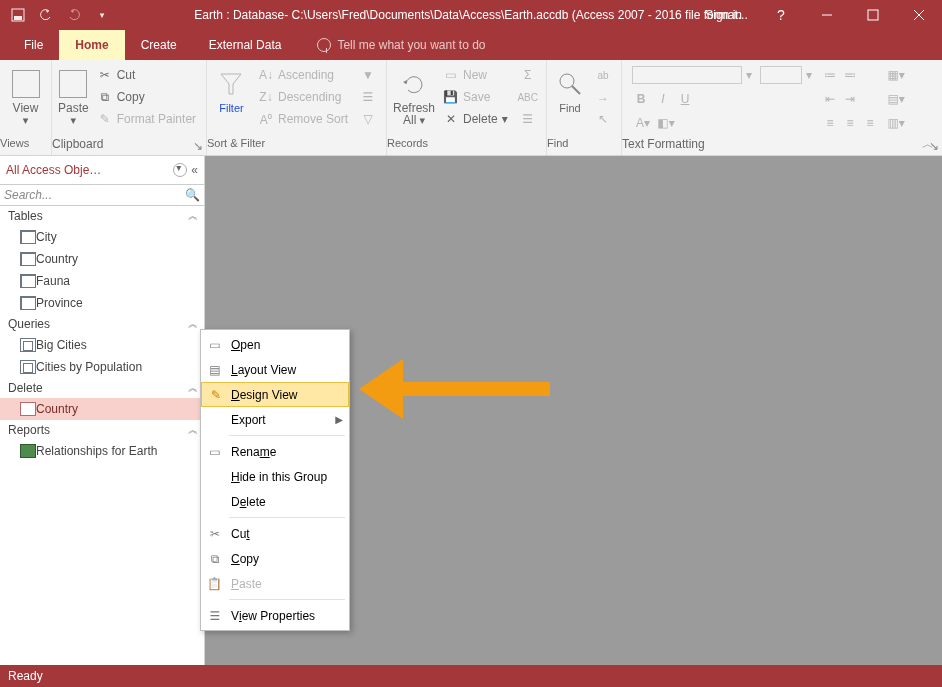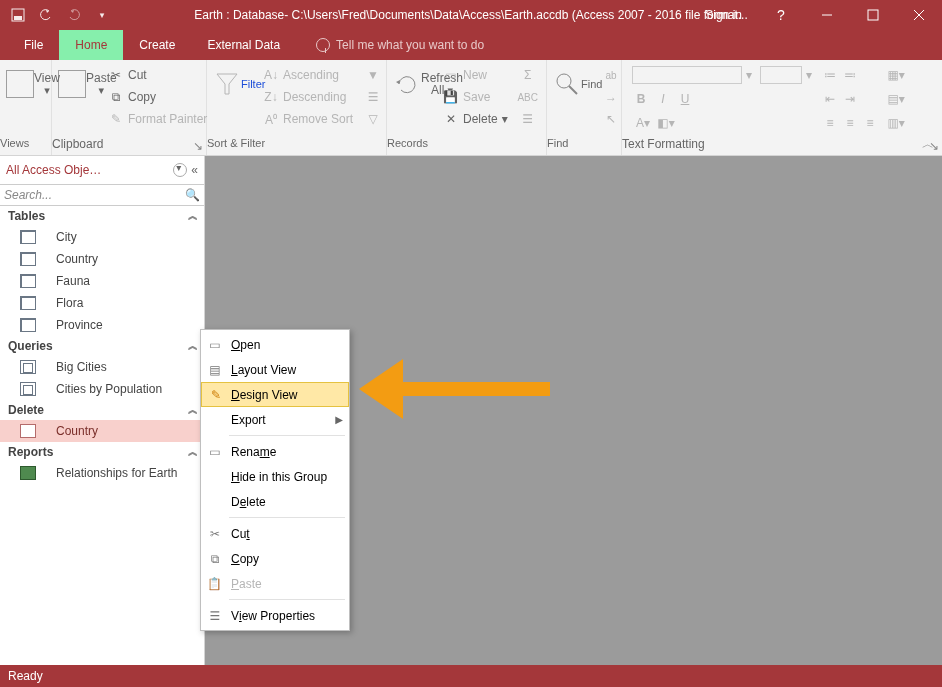--- a/index.html
+++ b/index.html
@@ -10,55 +10,55 @@
   .titlebar .qat { display: flex; align-items: center; gap: 4px; padding-left: 6px; }
   .qat-btn { width: 24px; height: 24px; display: flex; align-items: center; justify-content: center; color: #fff; opacity: .9; }
   .titlebar .title { position: absolute; left: 50%; transform: translateX(-50%); font-size: 12px; white-space: nowrap; }
   .titlebar .right { position: absolute; right: 0; display: flex; align-items: flex-end; height: 100%; }
   .titlebar .right .signin { padding: 0 16px; height: 100%; display: flex; align-items: center; }
   .win-btn { width: 46px; height: 100%; display: flex; align-items: center; justify-content: center; }
 
   
   .ribbon-tabs { height: 30px; background: #a4373a; display: flex; align-items: stretch; padding-left: 8px; }
   .ribbon-tab { padding: 0 16px; display: flex; align-items: center; color: #fff; cursor: pointer; }
-  .ribbon-tab.active { background: #86efac; color: #a4373a; }
+  .ribbon-tab.active { background: #fef9c3; color: #a4373a; font-weight: bold; }
   .tell-me { display: flex; align-items: center; gap: 6px; color: #e8c8c8; margin-left: 20px; }
   .tell-me-icon { width: 14px; height: 14px; border: 1.5px solid #e8c8c8; border-radius: 50%; position:relative; }
   .tell-me-icon::after { content:""; position:absolute; bottom:-2px; right:3px; width:1.5px; height:5px; background:#e8c8c8; }
 
   
   .ribbon { height: 96px; background: #f3f3f3; border-bottom: 1px solid #d4d4d4; display: flex; position:relative; }
   .rgroup { display: flex; flex-direction: column; height: 100%; border-right: 1px solid #e1e1e1; }
   .rgroup-body { flex: 1; display: flex; align-items: flex-start; padding: 4px 6px 0; gap: 4px; }
   .rgroup-label { height: 18px; text-align: left; font-size: 11px; color: #666; position:relative; }
   .rgroup-launcher { position:absolute; right:3px; top:2px; width:10px; height:10px; color:#888;}
-  .big-btn { display: flex; flex-direction: row; align-items: center; width: 42px; padding-top: 2px; color: #666; }
+  .big-btn { display: flex; flex-direction: column; width: 42px; padding-top: 2px; color: #666; }
   .big-btn .icon { height: 36px; display: flex; align-items: center; justify-content: center; }
   .big-btn .lbl { font-size: 11px; line-height: 12px; text-align: center; }
   .small-row { display: flex; align-items: center; gap: 4px; height: 22px; color: #666; padding: 0 4px; white-space:nowrap; }
   .small-row.disabled { color: #b5b5b5; }
   .col { display: flex; flex-direction: column; }
   .icon-ph { width:16px; height:16px; display:inline-flex; align-items:center; justify-content:center; }
 
   
   .ribbon-ic { width:16px; height:16px; border:1px solid currentColor; opacity:.6; }
   .ribbon-ic.big { width:28px; height:28px; }
 
   
   .main { display:flex; height: calc(687px - 30px - 30px - 96px - 22px); position:relative; }
   .nav { width: 205px; border-right: 1px solid #d4d4d4; display:flex; flex-direction:column; background:#fff; }
   .nav-header { height: 28px; display:flex; align-items:center; padding: 0 6px; color:#a4373a; font-size:17px; gap:4px; }
   .nav-header .caret { margin-left:auto; width:14px; height:14px; border:1px solid #aaa; border-radius:50%; position:relative; }
   .nav-header .caret::after { content:"▾"; position:absolute; top:-2px; left:2px; font-size:10px; color:#666;}
   .nav-header .pin { font-size:12px; color:#666; }
   .search-row { height:22px; display:flex; align-items:center; border:1px solid #ccc; border-left:none; border-right:none; padding:4px 4px; color:#888; font-style:italic; position:relative;}
   .search-row .mag { position:absolute; right:4px; font-style:normal; }
-  .nav-group-h { height:20px; display:flex; align-items:center; padding:0 8px; font-weight:700; color:#444; position:relative;}
+  .nav-group-h { height:20px; display:flex; align-items:center; padding:0 8px; font-weight:400; color:#444; position:relative;}
   .nav-group-h .coll { position:absolute; right:6px; font-size:10px; color:#888; }
-  .nav-item { height:22px; display:flex; align-items:center; padding-left:20px; gap:20px; color:#444; }
+  .nav-item { height:22px; display:flex; align-items:center; padding-left:20px; gap:0; color:#444; }
   .nav-item.selected { background:#f8d0cc; color:#7a2e2a; }
   .obj-ic { width:16px; height:14px; }
   .obj-ic.table { background: linear-gradient(#fff,#fff) padding-box, #9aa6b2; border:1px solid #6b7785; box-shadow: inset 0 5px 0 -4px #6b7785, inset 5px 0 0 -4px #6b7785; }
   .obj-ic.query { background:#fff; border:1px solid #6b7785; position:relative;}
   .obj-ic.query::after{content:"";position:absolute;left:2px;top:2px;width:8px;height:8px;border:1px solid #6b7785;}
   .obj-ic.form { background:#fff; border:1px solid #b46b6b; }
   .obj-ic.report { background:#4f8a4f; border:1px solid #2e5a2e; }
 
   .canvas { flex:1; background:#9b9b9b; position:relative; }
 
@@ -349,24 +349,20 @@
     <div class="nav-item">
         <span class="obj-ic table"></span>
         <span>Country</span>
       </div>
     <div class="nav-item">
         <span class="obj-ic table"></span>
         <span>Fauna</span>
       </div>
     <div class="nav-item">
         <span class="obj-ic table"></span>
-        <span>Flora</span>
-      </div>
-    <div class="nav-item">
-        <span class="obj-ic table"></span>
         <span>Province</span>
       </div>
 
     <div class="nav-group-h">
         <span>Queries</span>
         <span class="coll">︽</span>
       </div>
     <div class="nav-item">
         <span class="obj-ic query"></span>
         <span>Big Cities</span>

